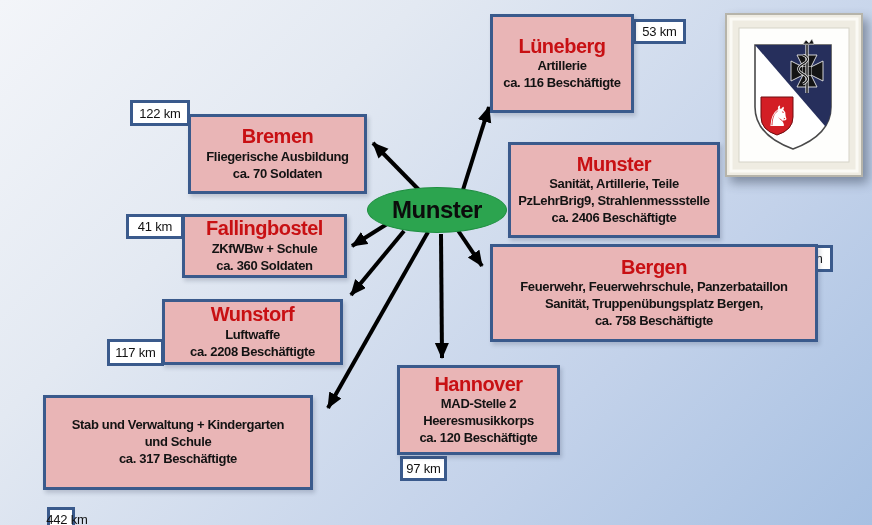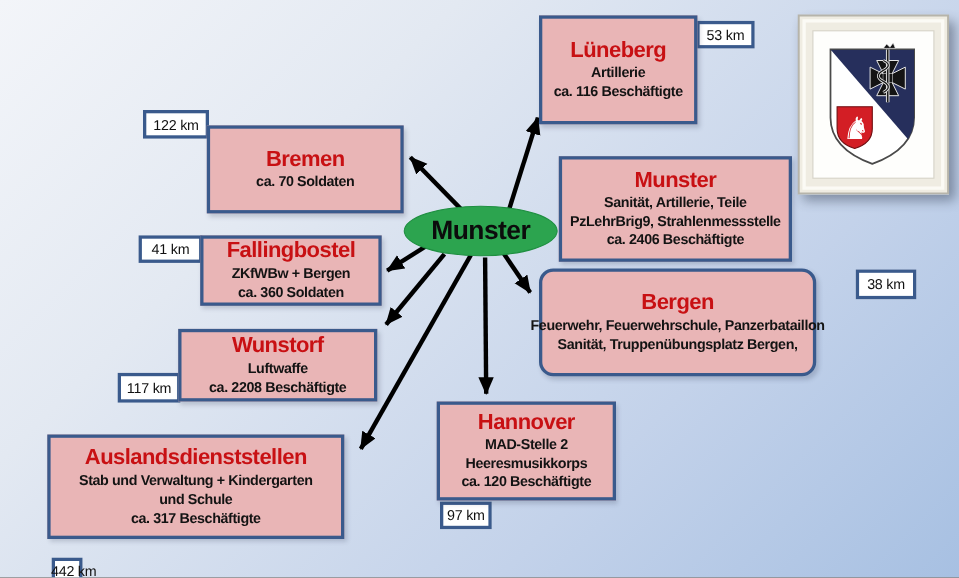--- a/index.html
+++ b/index.html
@@ -47,21 +47,21 @@
     box-shadow:5px 6px 10px rgba(40,50,70,.45);
   }
   
   #lueneberg{left:490px;top:14px;width:144px;height:99px;}
   #bremen{left:188px;top:82px;width:179px;height:80px;margin-top:32px;}
   #fallingbostel{left:182px;top:214px;width:165px;height:64px;}
   #wunstorf{left:162px;top:299px;width:181px;height:66px;}
   #auslands{left:43px;top:395px;width:270px;height:95px;}
   #hannover{left:397px;top:365px;width:163px;height:90px;}
   #munster-site{left:508px;top:142px;width:212px;height:96px;}
-  #bergen{left:490px;top:244px;width:252px;height:98px;border-radius:13px;}
+  #bergen{left:490px;top:244px;width:328px;height:98px;}
   #km-lueneberg{left:633px;top:19px;width:53px;height:25px;}
   #km-bremen{left:130px;top:84px;width:60px;height:26px;margin-top:16px;}
   #km-fallingbostel{left:126px;top:214px;width:58px;height:25px;}
   #km-wunstorf{left:107px;top:339px;width:57px;height:27px;}
   #km-auslands{left:47px;top:507px;width:28px;height:24px;padding-left:12px;}
   #km-hannover{left:400px;top:456px;width:47px;height:25px;}
   #km-bergen{left:778px;top:245px;width:55px;height:27px;}
 </style>
 </head>
 <body>
@@ -89,40 +89,40 @@
 
   <div class="site" id="lueneberg">
     <div class="site-title">Lüneberg</div>
     <div class="site-line">Artillerie</div>
     <div class="site-line">ca. 116 Beschäftigte</div>
   </div>
   <div class="km" id="km-lueneberg">53 km</div>
 
   <div class="site" id="bremen">
     <div class="site-title">Bremen</div>
+    <div class="site-line">Fliegerische Ausbildung</div>
     <div class="site-line">ca. 70 Soldaten</div>
   </div>
   <div class="km" id="km-bremen">122 km</div>
 
   <div class="site" id="fallingbostel">
     <div class="site-title">Fallingbostel</div>
-    <div class="site-line">ZKfWBw + Bergen</div>
+    <div class="site-line">ZKfWBw + Schule</div>
     <div class="site-line">ca. 360 Soldaten</div>
   </div>
   <div class="km" id="km-fallingbostel">41 km</div>
 
   <div class="site" id="wunstorf">
     <div class="site-title">Wunstorf</div>
     <div class="site-line">Luftwaffe</div>
     <div class="site-line">ca. 2208 Beschäftigte</div>
   </div>
   <div class="km" id="km-wunstorf">117 km</div>
 
   <div class="site" id="auslands">
-    <div class="site-title">Auslandsdienststellen</div>
     <div class="site-line">Stab und Verwaltung + Kindergarten</div>
     <div class="site-line">und Schule</div>
     <div class="site-line">ca. 317 Beschäftigte</div>
   </div>
   <div class="km" id="km-auslands">442 km</div>
 
   <div class="site" id="hannover">
     <div class="site-title">Hannover</div>
     <div class="site-line">MAD-Stelle 2</div>
     <div class="site-line">Heeresmusikkorps</div>
@@ -134,20 +134,21 @@
     <div class="site-title">Munster</div>
     <div class="site-line">Sanität, Artillerie, Teile</div>
     <div class="site-line">PzLehrBrig9, Strahlenmessstelle</div>
     <div class="site-line">ca. 2406 Beschäftigte</div>
   </div>
 
   <div class="site" id="bergen">
     <div class="site-title">Bergen</div>
     <div class="site-line">Feuerwehr, Feuerwehrschule, Panzerbataillon</div>
     <div class="site-line">Sanität, Truppenübungsplatz Bergen,</div>
+    <div class="site-line">ca. 758 Beschäftigte</div>
   </div>
   <div class="km" id="km-bergen">38 km</div>
 
   <div id="crest">
     <svg width="138" height="164" viewBox="0 0 138 164">
 
       <rect x="1" y="1" width="136" height="162" fill="#efece2" stroke="#b6b4aa" stroke-width="2"></rect>
       <rect x="6" y="6" width="126" height="152" fill="none" stroke="#fbfaf5" stroke-width="3"></rect>
       <rect x="14" y="15" width="110" height="134" fill="#fefefc" stroke="#d6d3c8" stroke-width="1"></rect>
 

